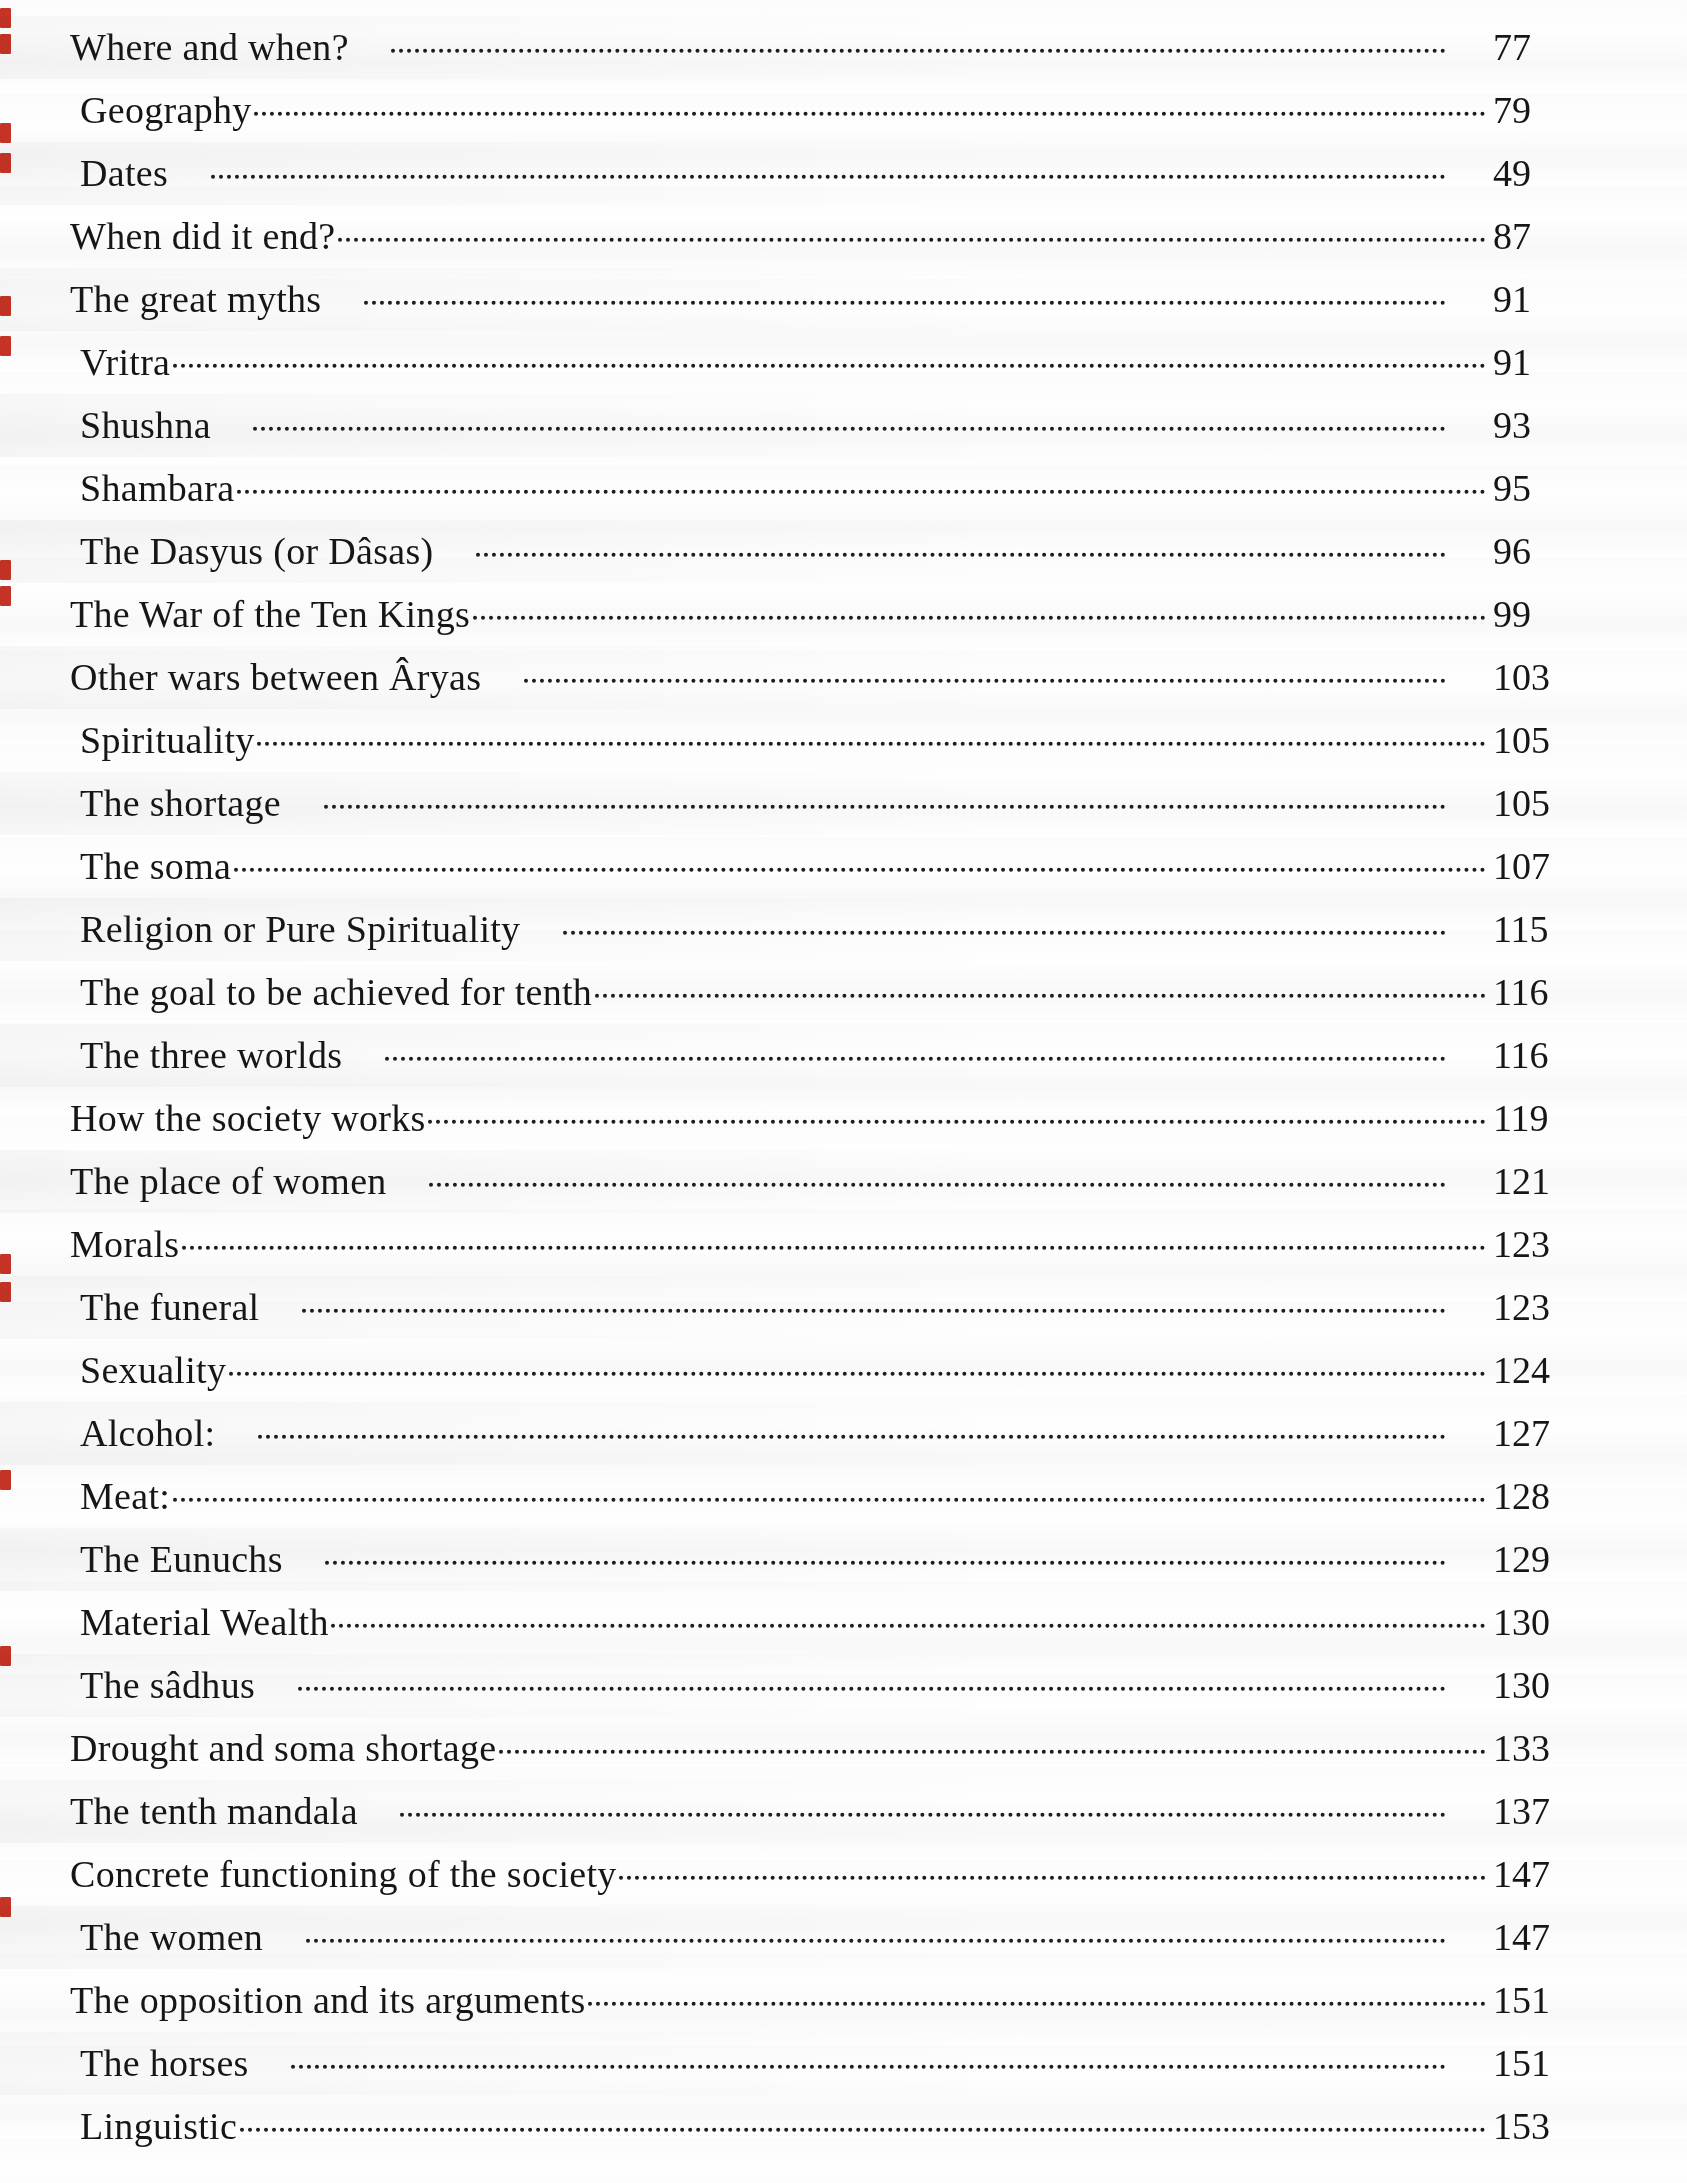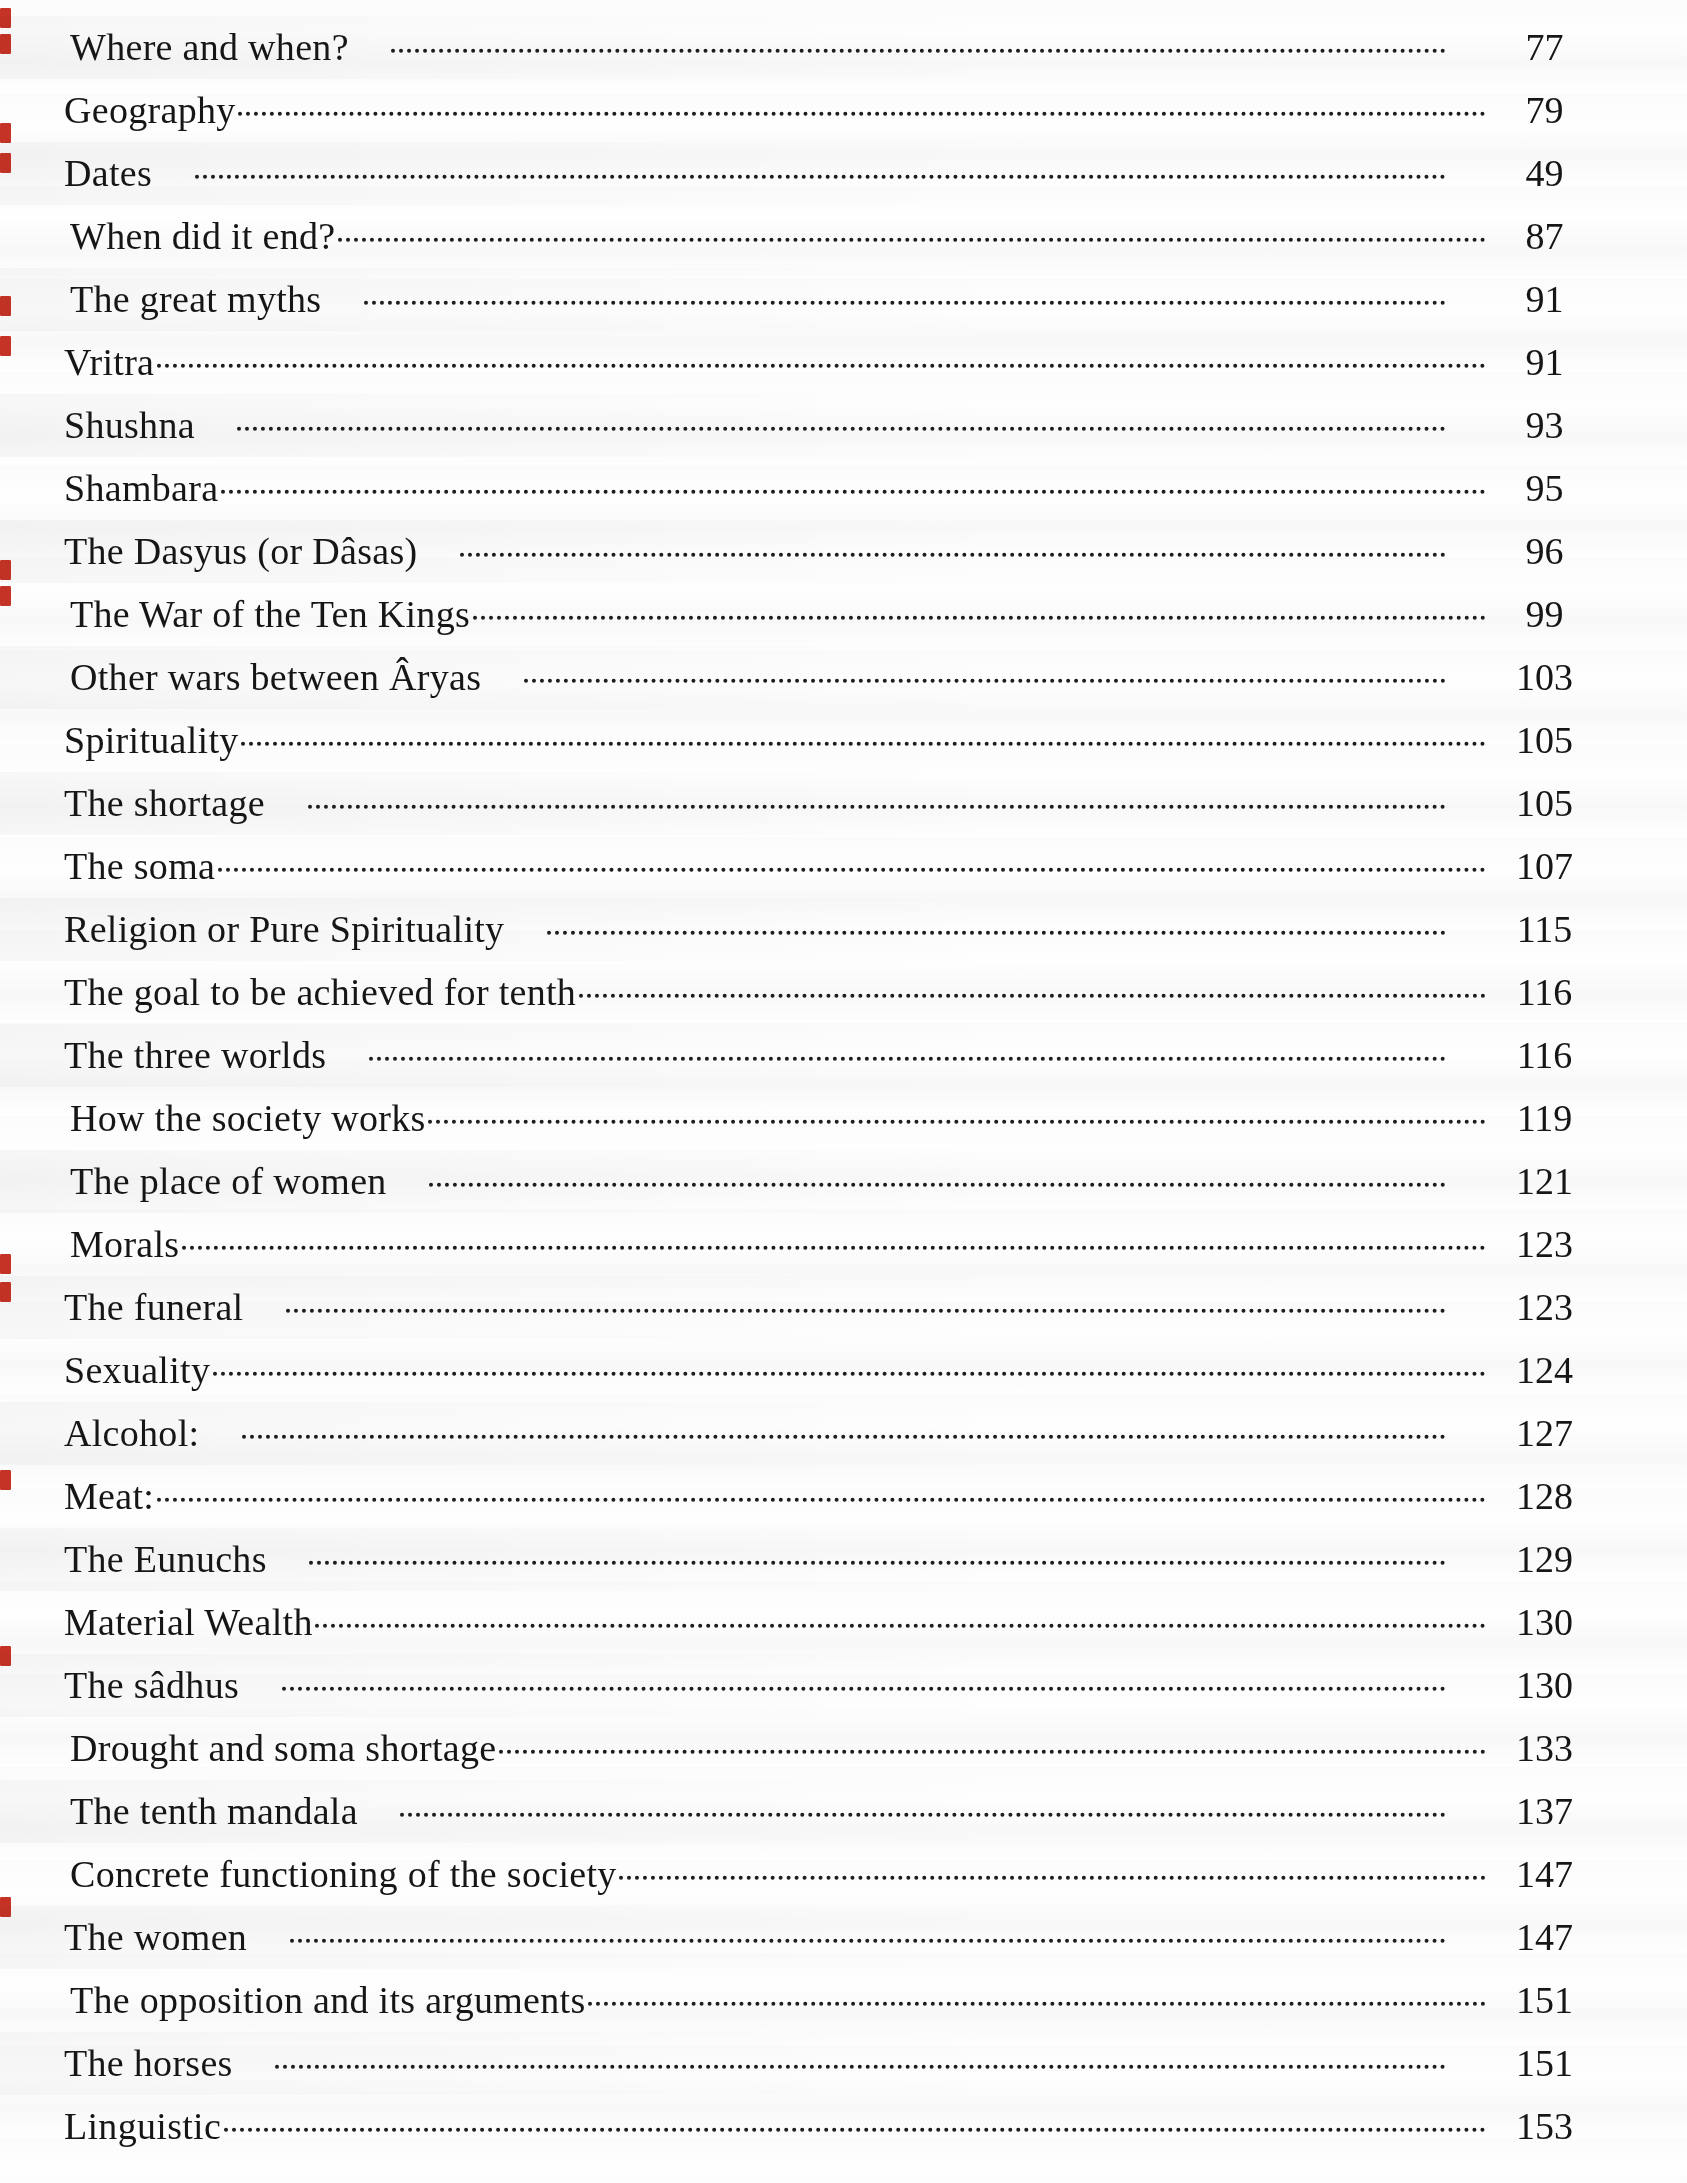--- a/index.html
+++ b/index.html
@@ -28,21 +28,21 @@
   }
 
   .entry {
     display: flex;
     align-items: baseline;
     height: 63px;
     box-sizing: border-box;
     padding-right: 91px;
   }
   .entry.l1 { padding-left: 70px; }
-  .entry.l2 { padding-left: 64px; }
+  .entry.l2 { padding-left: 80px; }
   .entry:nth-child(2n+1) {
     background: linear-gradient(90deg, rgba(0,0,0,0.028), rgba(0,0,0,0) 62%);
     gap: 40px;
   }
 
   .label {
     font-size: 38px;
     line-height: 63px;
     letter-spacing: 0.3px;
     white-space: nowrap;
@@ -52,21 +52,21 @@
     flex: 1 1 auto;
     min-width: 26.5px;
     margin: 0 6.6px 0 2.6px;
     border-bottom: 4.6px dotted #1d1d1d;
     transform: translateY(-7.3px);
   }
 
   .pagenum {
     font-size: 38px;
     min-width: 103px;
-    text-align: center;
+    text-align: left;
     white-space: nowrap;
   }
 
   .edge-marks {
     position: absolute;
     top: 0; left: 0;
     width: 20px; height: 100%;
   }
   .edge-dash {
     position: absolute;

